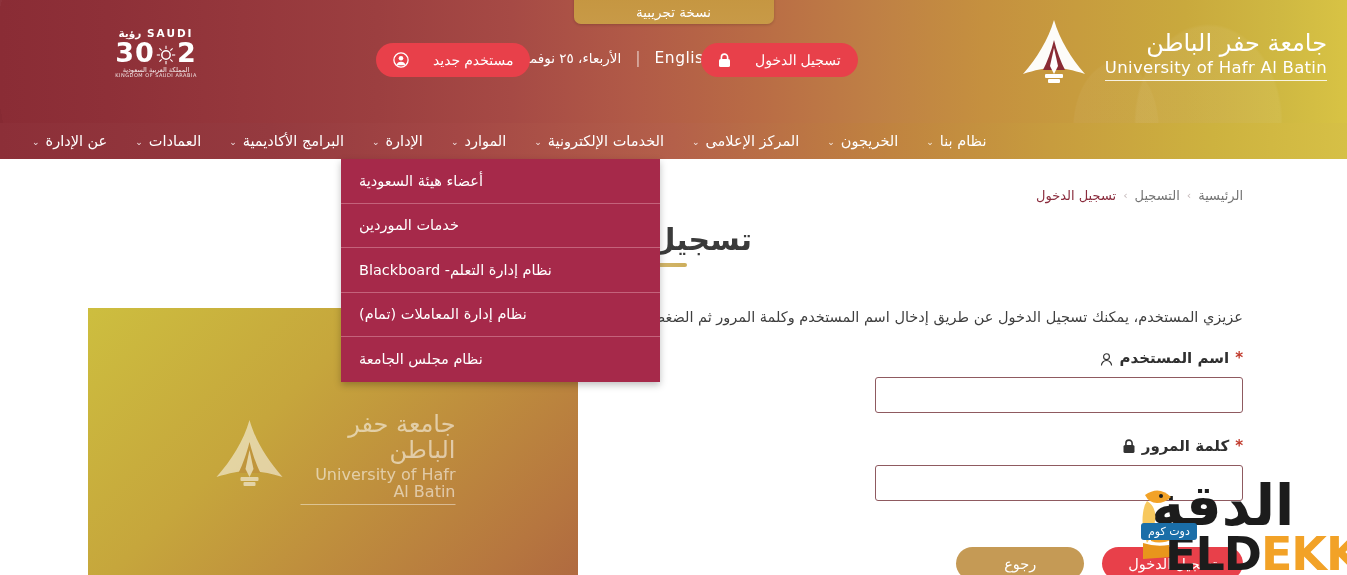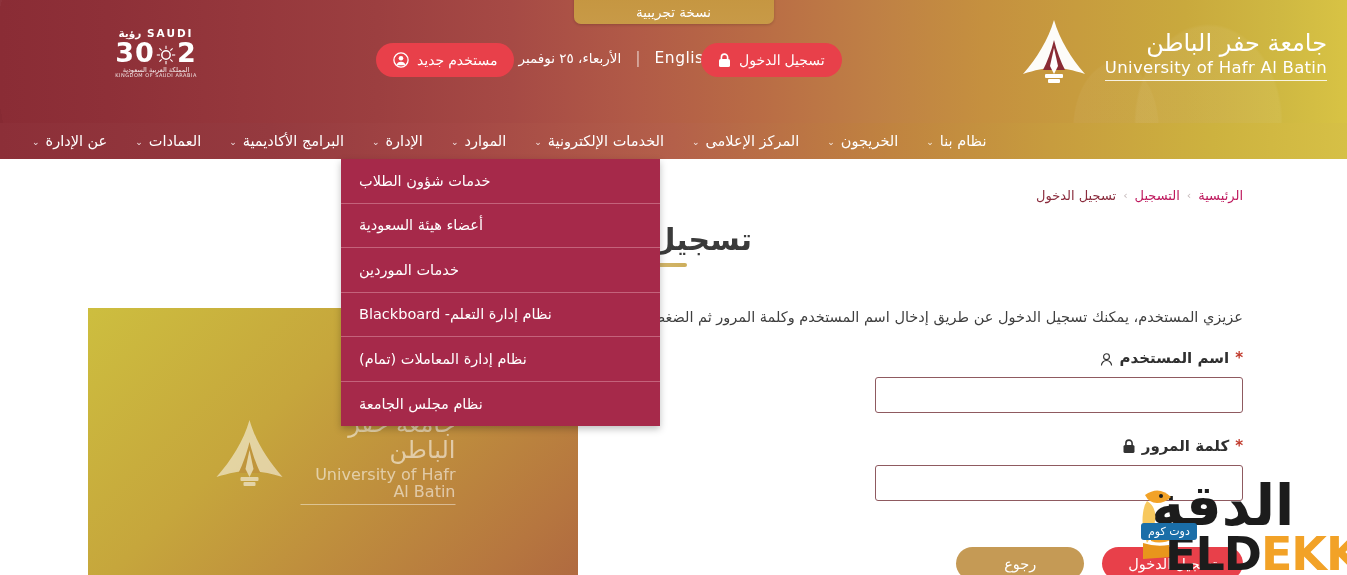--- a/index.html
+++ b/index.html
@@ -76,21 +76,21 @@
   .util > * { pointer-events:auto; }
   .search-icon { width:19px; height:19px; display:block; opacity:.95; }
   .lang-link { color:#fff; font-size:15.5px; text-decoration:none; letter-spacing:.5px; }
   .sep { color:rgba(255,255,255,.6); font-size:16px; }
   .date-txt { color:#fff; font-size:13.5px; white-space:nowrap; }
 
   
   .pill {
     height:34px; border-radius:17px;
     background:#e8404a; color:#fff;
-    display:inline-flex; align-items:center; gap:8px;
+    display:inline-flex; align-items:center; gap:24px;
     padding:0 17px; font-size:14px; border:none; cursor:pointer;
     white-space:nowrap;
   }
   .pill svg { flex:0 0 auto; }
   .pill-login { position:absolute; top:43px; left:701px; }
   .pill-new   { position:absolute; top:43px; left:376px; }
 
   
   .vision {
     position:absolute; top:28px; left:108px;
@@ -138,21 +138,21 @@
 
   
   .content { position:absolute; top:159px; left:0; width:1347px; height:416px; background:#fff; }
 
   .breadcrumb {
     position:absolute; top:29px; right:104px;
     font-size:13px; color:#9c8f90;
     display:flex; flex-direction:row; align-items:center; gap:7px;
     direction:rtl;
   }
-  .crumb { color:#be185d; text-decoration:none; }
+  .crumb { color:#737373; text-decoration:none; }
   .crumb.active { color:#8a2b3c; }
   .crumb-sep { color:#c3b7b8; font-size:11px; }
 
   .page-title {
     position:absolute; top:63px; right:595px;
     font-size:30px; color:#3b3b3b; font-weight:bold; white-space:nowrap;
   }
   .title-rule {
     position:absolute; top:104px; right:660px;
     width:100px; height:4px;
@@ -407,21 +407,20 @@
             <path d="M39 32 L43 51 L39 59 L35 51 Z" fill="#fff"></path>
             <rect x="30" y="59" width="18" height="4" rx="1" fill="#fff"></rect>
             <rect x="33" y="64" width="12" height="4" rx="1" fill="#fff"></rect>
           </svg>
         </div>
       </div>
     </div>
   </div>
 
   <div class="dropdown">
-    <div class="dd-item">خدمات شؤون الطلاب</div>
     <div class="dd-item">أعضاء هيئة السعودية</div>
     <div class="dd-item">خدمات الموردين</div>
     <div class="dd-item">نظام إدارة التعلم- Blackboard</div>
     <div class="dd-item">نظام إدارة المعاملات (تمام)</div>
     <div class="dd-item">نظام مجلس الجامعة</div>
   </div>
 
   <div class="watermark">
     <div class="wm-ar">الدقة</div>
     <div class="wm-bird">

